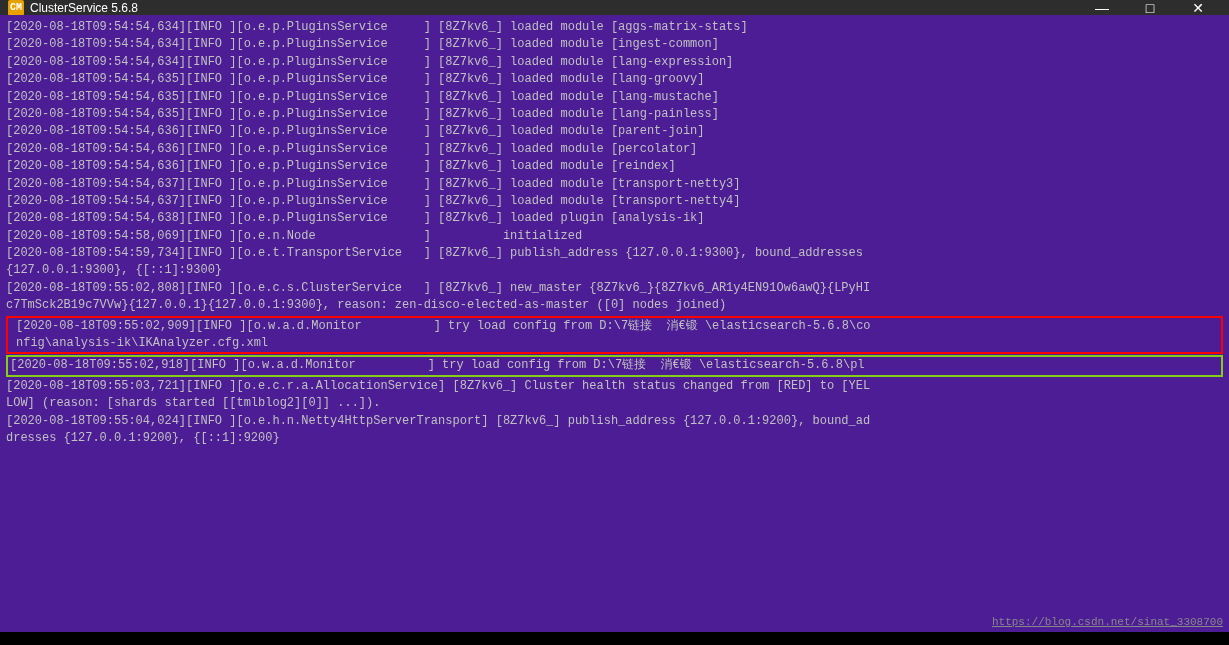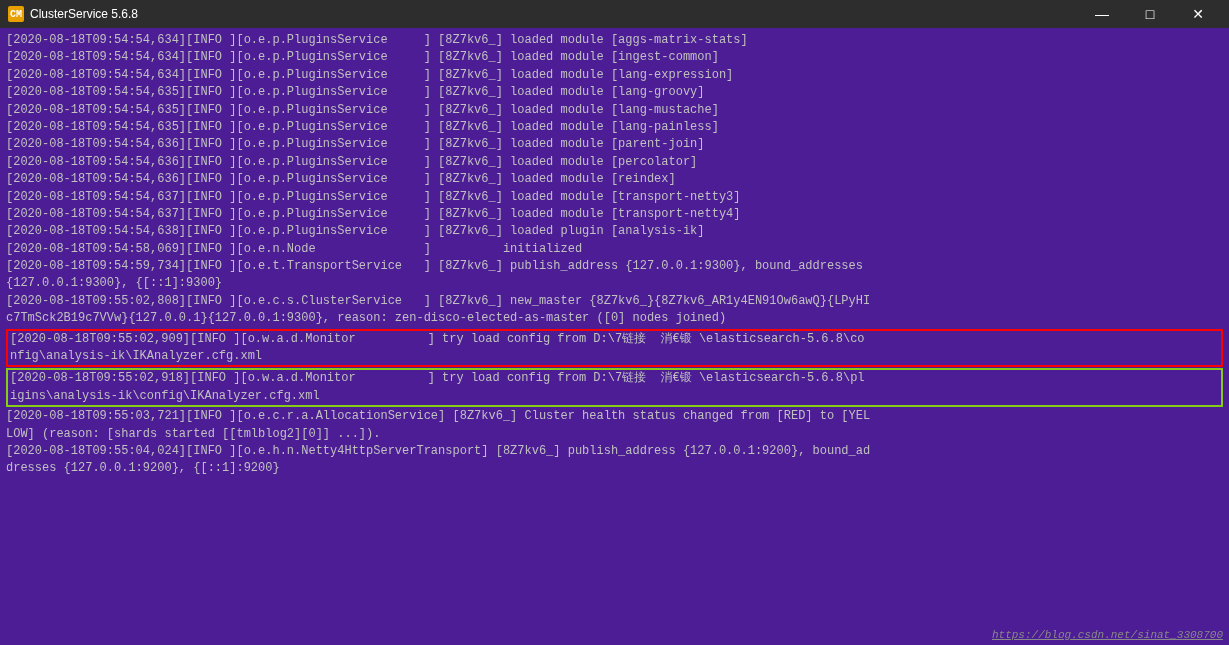--- a/index.html
+++ b/index.html
@@ -7,21 +7,21 @@
       width: 1229px;
       height: 645px;
       background: #000;
       font-family: 'Courier New', Courier, monospace;
       font-size: 12px;
       color: #c0c0c0;
       overflow: hidden;
     }
     .title-bar {
       background: #2d2d2d;
-      height: 28px;
+      height: 15px;
       display: flex;
       align-items: center;
       padding: 0 8px;
       user-select: none;
     }
     .title-bar-icon {
       width: 16px;
       height: 16px;
       margin-right: 6px;
       background: #e8a000;
@@ -70,21 +70,20 @@
       font-size: 12px;
     }
     .watermark {
       position: absolute;
       bottom: 4px;
       right: 6px;
       color: #888;
       font-size: 11px;
       font-family: 'Courier New', monospace;
       text-decoration: underline;
-      font-style: italic;
     }
   </style>
 </head>
 <body>
 
 <div class="title-bar">
   <div class="title-bar-icon">CM</div>
   <span class="title-bar-title">ClusterService 5.6.8</span>
   <div class="title-bar-controls">
     <div class="title-btn">—</div>
@@ -105,26 +104,25 @@
     <div class="log-line">[2020-08-18T09:54:54,636][INFO ][o.e.p.PluginsService     ] [8Z7kv6_] loaded module [percolator]</div>
     <div class="log-line">[2020-08-18T09:54:54,636][INFO ][o.e.p.PluginsService     ] [8Z7kv6_] loaded module [reindex]</div>
     <div class="log-line">[2020-08-18T09:54:54,637][INFO ][o.e.p.PluginsService     ] [8Z7kv6_] loaded module [transport-netty3]</div>
     <div class="log-line">[2020-08-18T09:54:54,637][INFO ][o.e.p.PluginsService     ] [8Z7kv6_] loaded module [transport-netty4]</div>
     <div class="log-line">[2020-08-18T09:54:54,638][INFO ][o.e.p.PluginsService     ] [8Z7kv6_] loaded plugin [analysis-ik]</div>
     <div class="log-line">[2020-08-18T09:54:58,069][INFO ][o.e.n.Node               ]          initialized</div>
     <div class="log-line">[2020-08-18T09:54:59,734][INFO ][o.e.t.TransportService   ] [8Z7kv6_] publish_address {127.0.0.1:9300}, bound_addresses</div>
     <div class="log-line">{127.0.0.1:9300}, {[::1]:9300}</div>
     <div class="log-line">[2020-08-18T09:55:02,808][INFO ][o.e.c.s.ClusterService   ] [8Z7kv6_] new_master {8Z7kv6_}{8Z7kv6_AR1y4EN91Ow6awQ}{LPyHI</div>
     <div class="log-line">c7TmSck2B19c7VVw}{127.0.0.1}{127.0.0.1:9300}, reason: zen-disco-elected-as-master ([0] nodes joined)</div>
-    <div style="border: 2px solid red; margin: 1px 0px; padding: 0px 2px;">
+    <div style="border: 2px solid red; margin: 1px 0px; padding: 0px 8px;">
       <div class="log-line">[2020-08-18T09:55:02,909][INFO ][o.w.a.d.Monitor          ] try load config from D:\7链接  消€锻 \elasticsearch-5.6.8\co</div>
       <div class="log-line">nfig\analysis-ik\IKAnalyzer.cfg.xml</div>
     </div>
     <div style="border: 2px solid #84cc16; margin: 1px 0px; padding: 0px 2px;">
       <div class="log-line">[2020-08-18T09:55:02,918][INFO ][o.w.a.d.Monitor          ] try load config from D:\7链接  消€锻 \elasticsearch-5.6.8\pl</div>
-      <div class="log-line">igins\analysis-ik\config\IKAnalyzer.cfg.xml</div>
     </div>
     <div class="log-line">[2020-08-18T09:55:03,721][INFO ][o.e.c.r.a.AllocationService] [8Z7kv6_] Cluster health status changed from [RED] to [YEL</div>
     <div class="log-line">LOW] (reason: [shards started [[tmlblog2][0]] ...]).</div>
     <div class="log-line">[2020-08-18T09:55:04,024][INFO ][o.e.h.n.Netty4HttpServerTransport] [8Z7kv6_] publish_address {127.0.0.1:9200}, bound_ad</div>
     <div class="log-line">dresses {127.0.0.1:9200}, {[::1]:9200}</div>
     <div class="watermark">https://blog.csdn.net/sinat_3308700</div>
 </div>
 
 </body></html>

